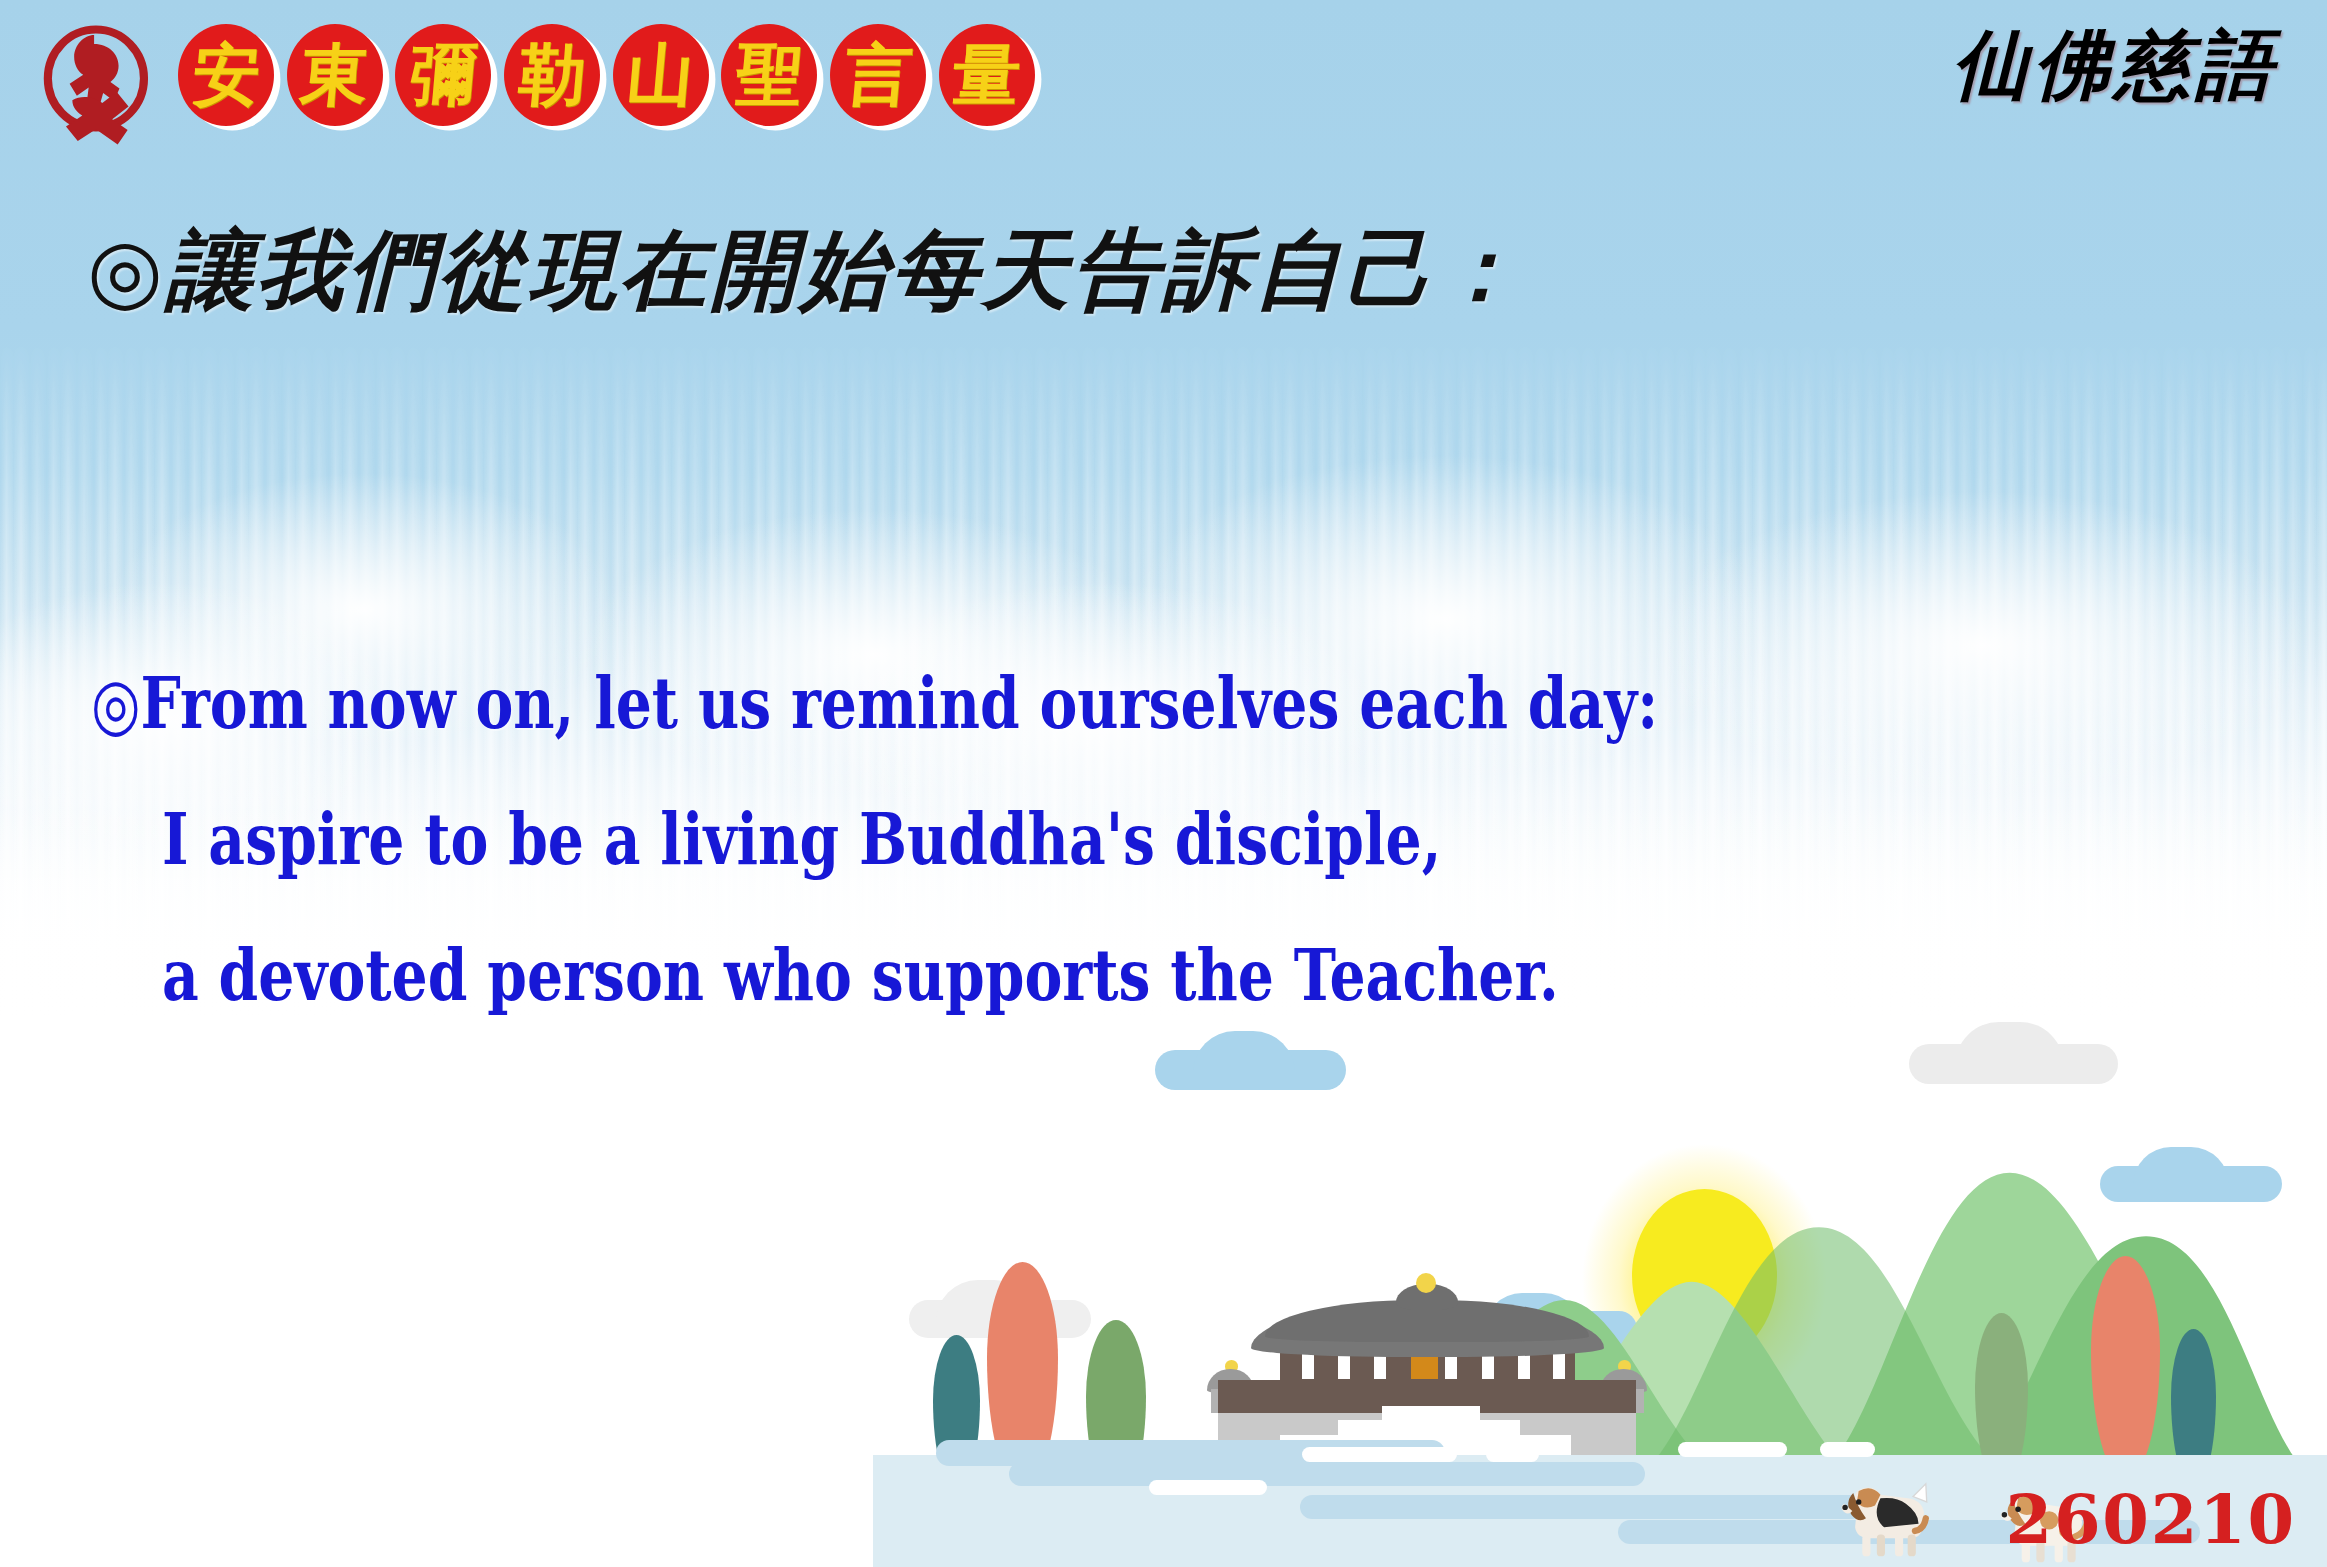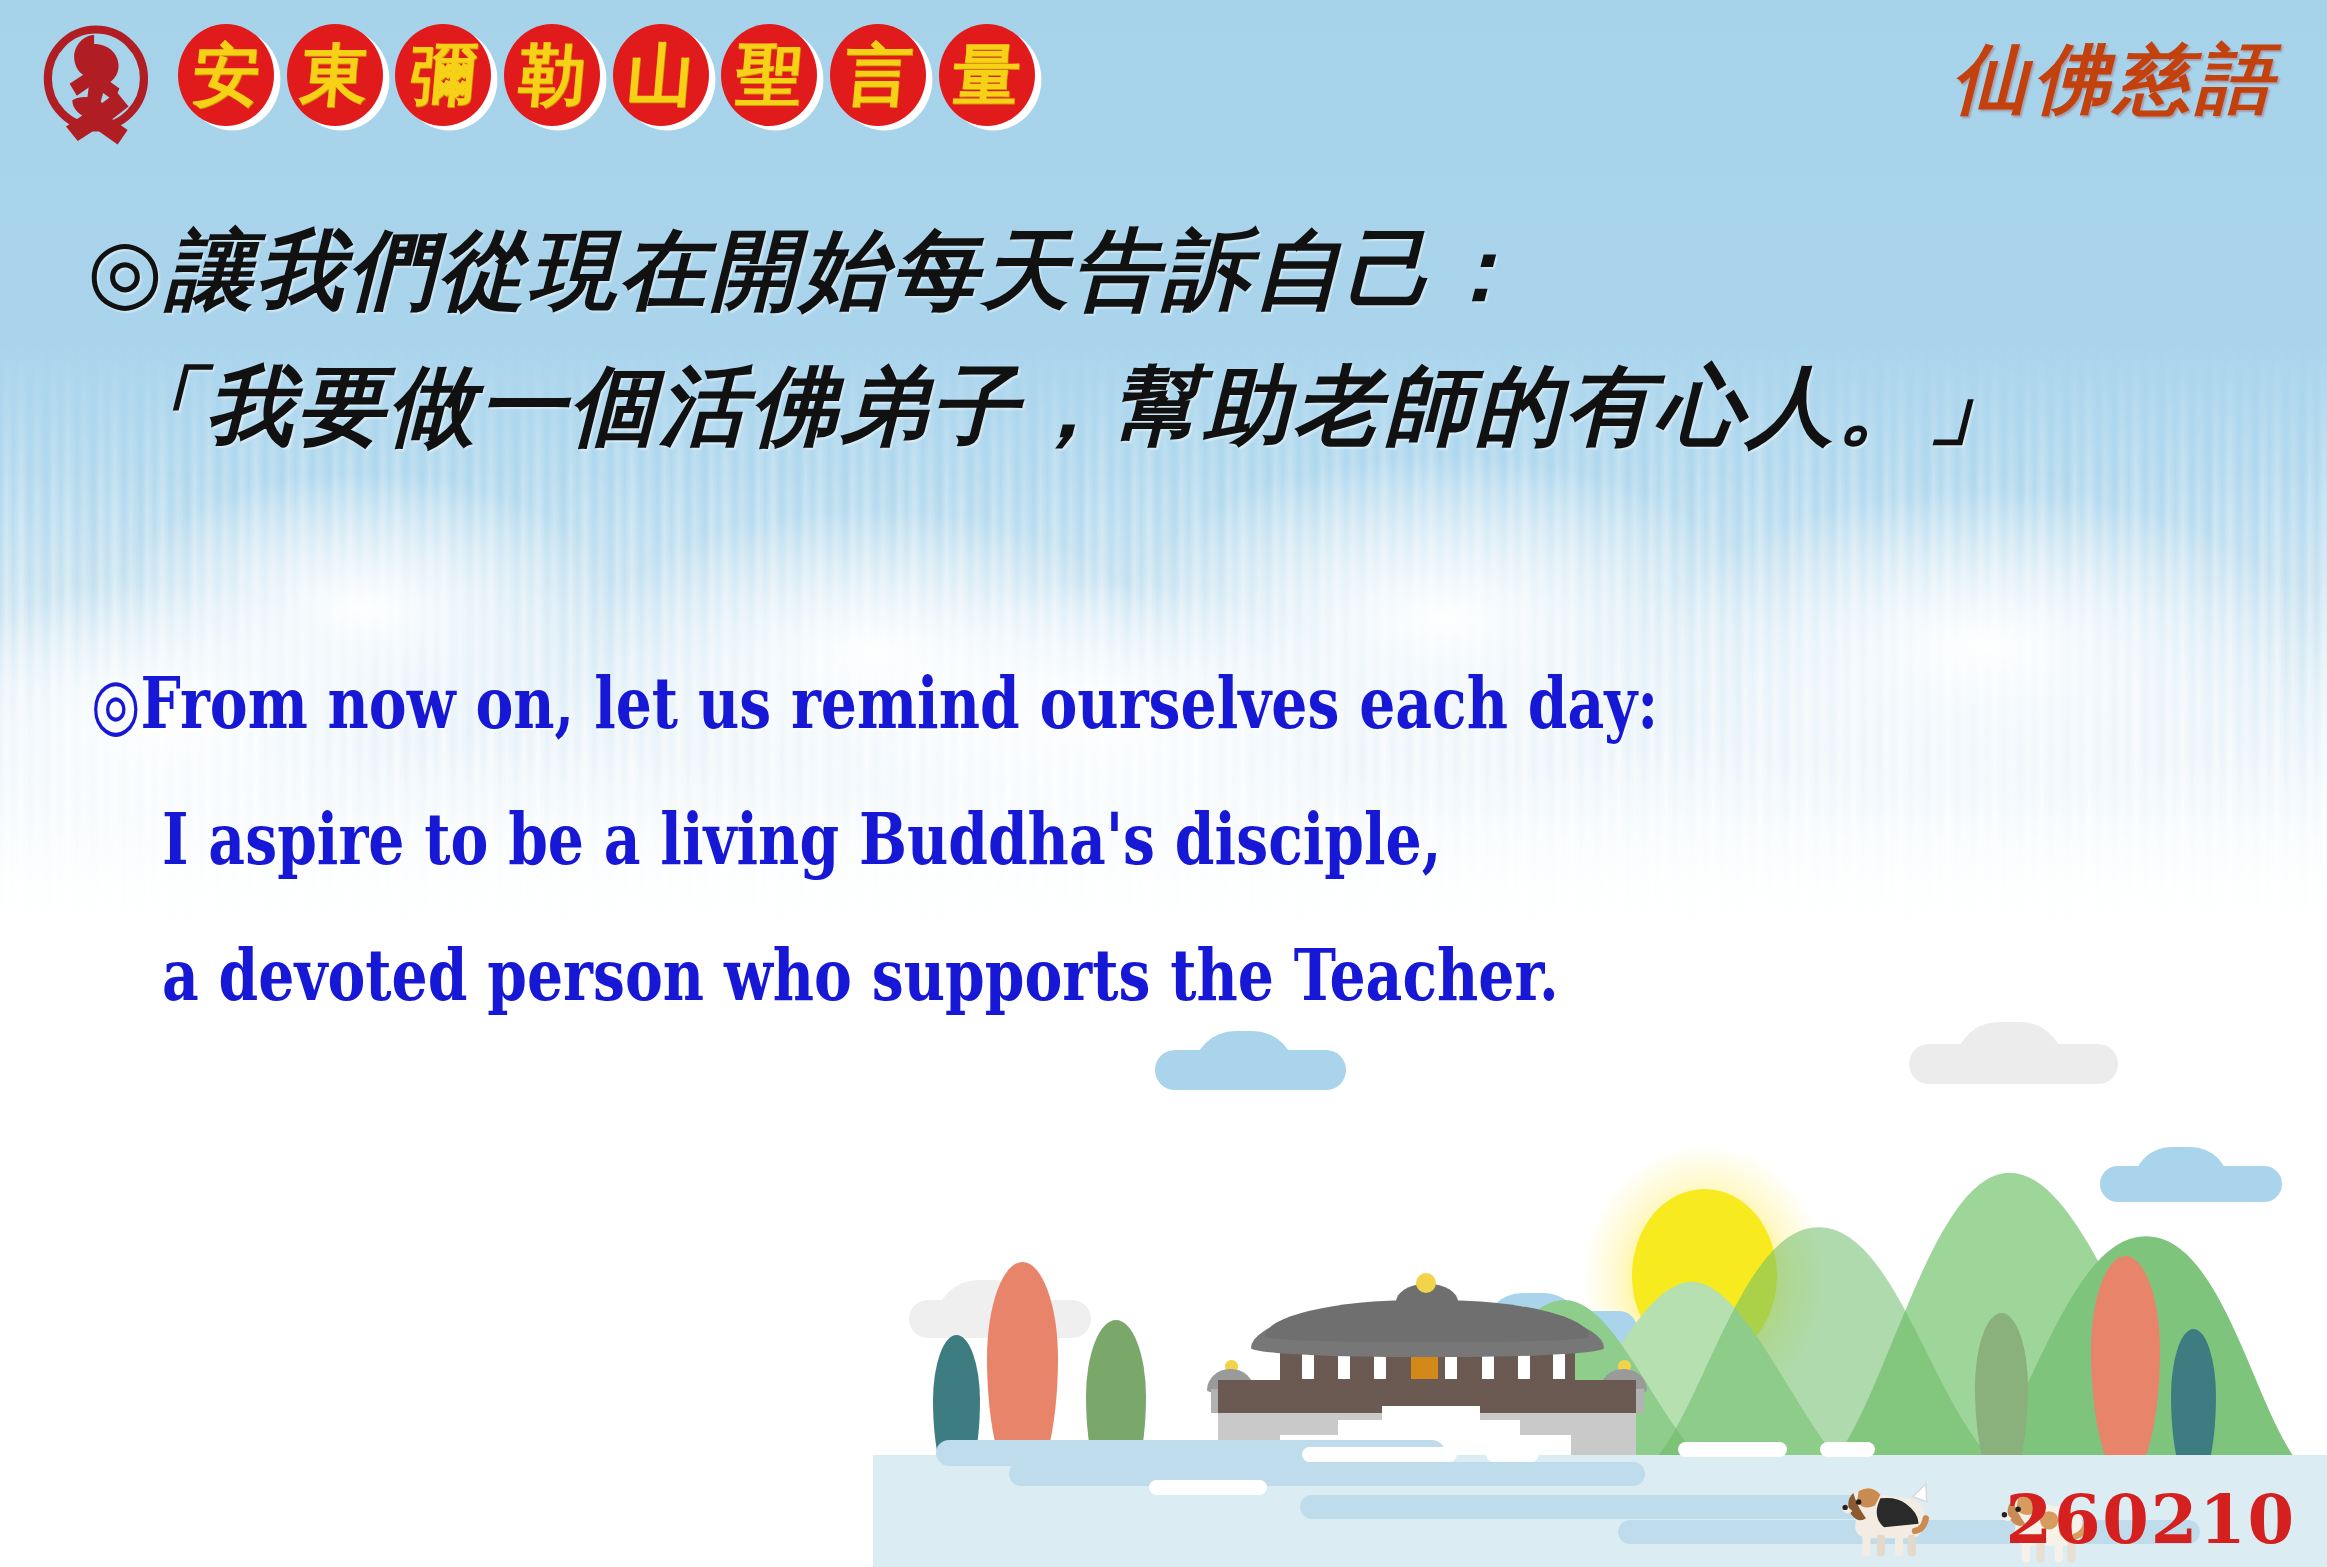--- a/index.html
+++ b/index.html
@@ -97,23 +97,23 @@
     font-family: "DejaVu Serif", "Liberation Serif", serif;
     font-weight: bold;
     font-size: 67px;
     line-height: 1;
     letter-spacing: 0;
     transform: skewX(-5deg);
     text-shadow: 0.9px 0.9px 0 #c99a00;
   }
   .corner-title {
     position: absolute;
-    right: 49px; top: 37px;
-    color: #c2410c;
-    font-family: Liberation Sans, sans-serif;
+    right: 49px; top: 24px;
+    color: #000000;
+    font-family: Liberation Serif, serif;
     font-weight: bold;
     font-size: 76px;
     line-height: 1.1;
     letter-spacing: 5.5px;
     font-style: italic;
     white-space: nowrap;
     text-shadow: 1.8px 1.8px 1.8px rgba(160,0,0,0.25);
   }
 
   
@@ -285,21 +285,20 @@
       <div class="badge">
           <span>量</span>
         </div>
     </div>
 
     <div class="corner-title">仙佛慈語</div>
   </div>
 
   <div class="cn-block">
     <div class="cn-line cn-line-1">◎讓我們從現在開始每天告訴自己：</div>
-    <div class="cn-line cn-line-2">「我要做一個活佛弟子，幫助老師的有心人。」</div>
   </div>
 
   <div class="en-block">
     <div class="en-line en-line-1">◎From now on, let us remind ourselves each day:</div>
     <div class="en-line en-line-2">I aspire to be a living Buddha's disciple,</div>
     <div class="en-line en-line-3">a devoted person who supports the Teacher.</div>
   </div>
 
   <div>
 

